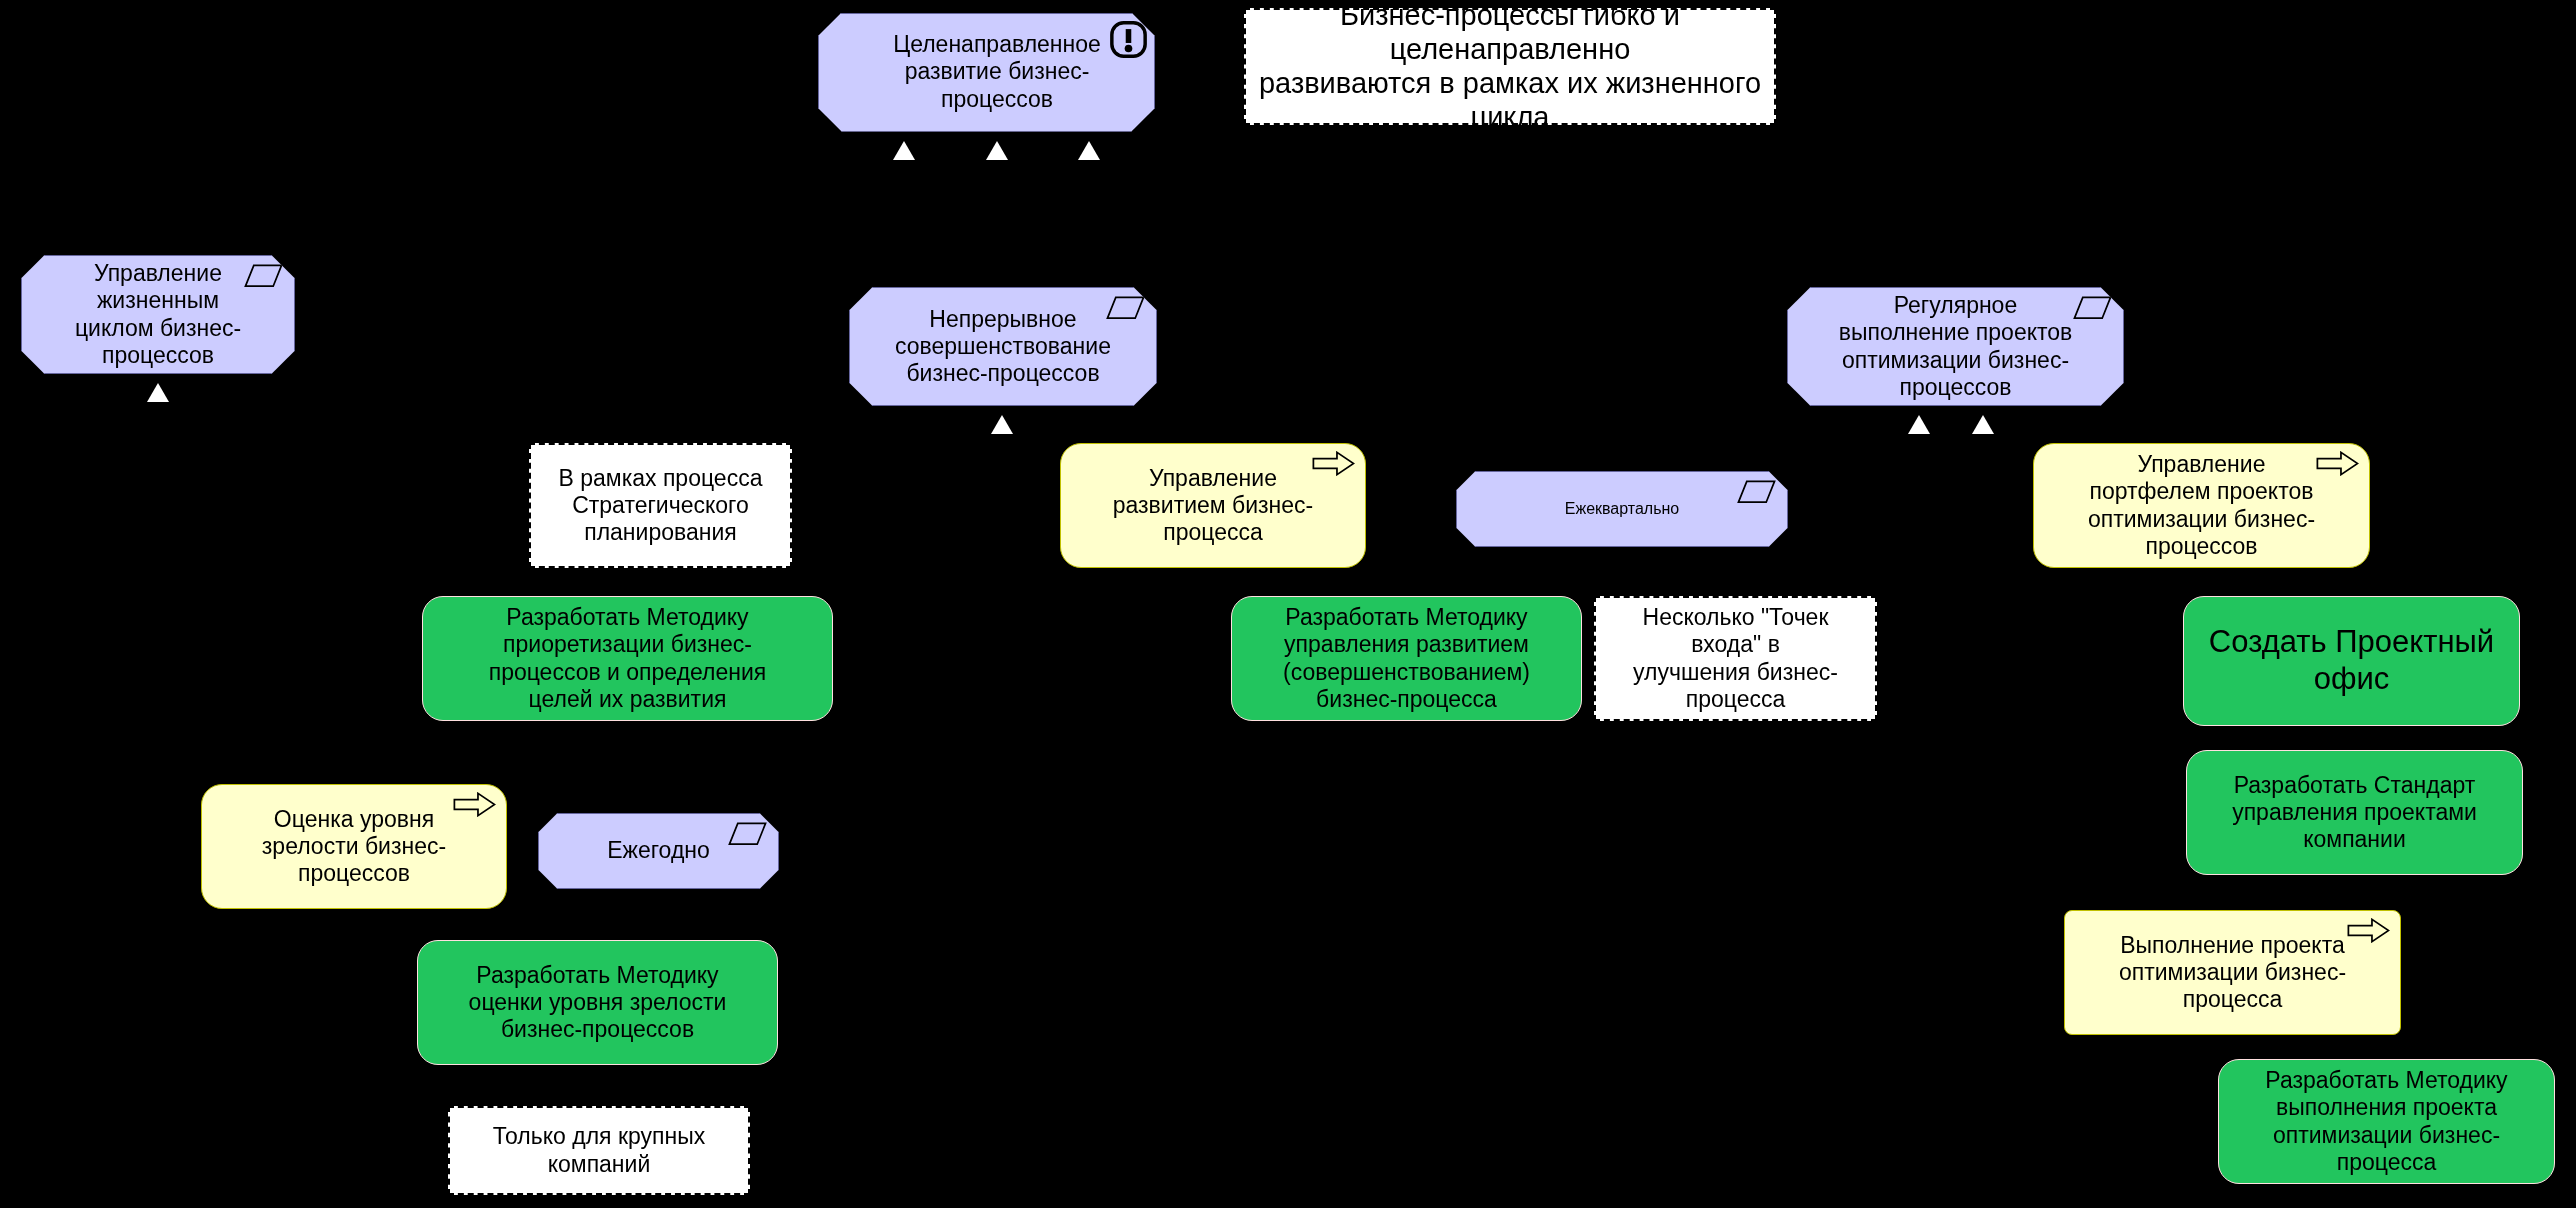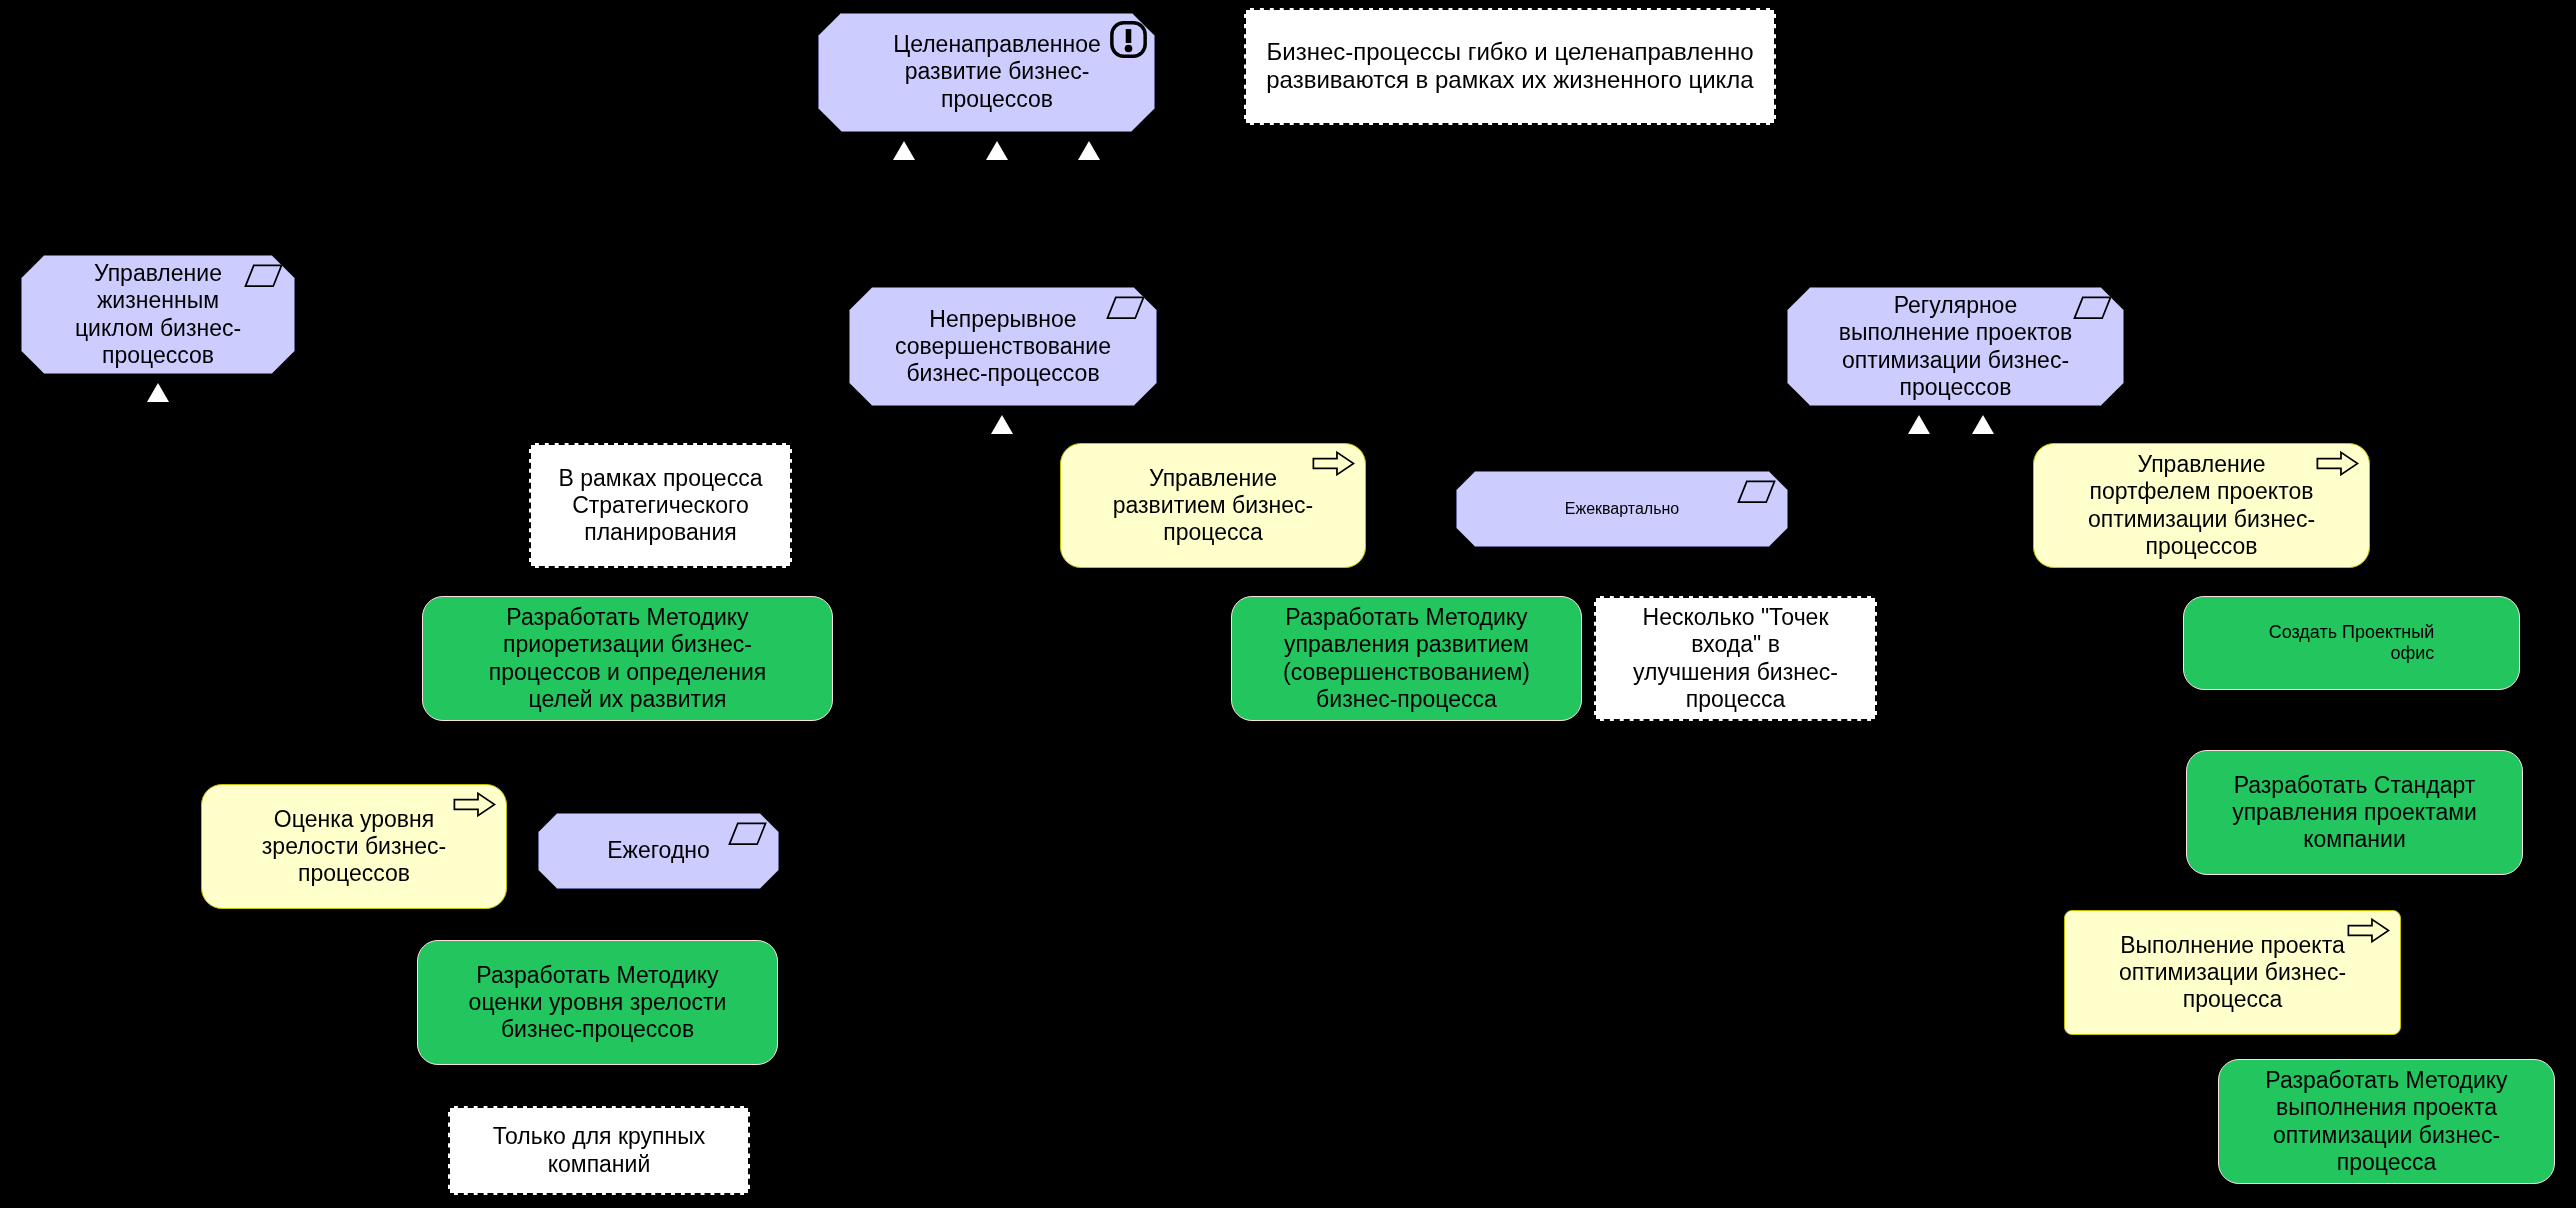--- a/index.html
+++ b/index.html
@@ -112,21 +112,21 @@
     <svg class="corner-icon icon-exclaim" viewBox="0 0 62 62">
       <rect x="7" y="7" width="48" height="48" rx="17" ry="17" fill="none" stroke="#000" stroke-width="5"></rect>
       <rect x="27" y="16" width="8" height="20" fill="#000"></rect>
       <circle cx="31" cy="44" r="5.5" fill="#000"></circle>
     </svg>
   </div>
   <div class="tri" style="left:893px; top:141px;"></div>
   <div class="tri" style="left:986px; top:141px;"></div>
   <div class="tri" style="left:1078px; top:141px;"></div>
 
-  <div class="node note" style="left:1244px; top:7.6px; width:532px; height:117px; font-size:24px;">
+  <div class="node note" style="left:1244px; top:7.6px; width:532px; height:117px; font-size:29px;">
     <span class="node-label">Бизнес-процессы гибко и целенаправленно
 развиваются в рамках их жизненного цикла</span>
   </div>
 
   <div class="node goal" style="left:21px; top:255px; width:274px; height:119px; font-size:23px;">
     <span class="node-label">Управление
 жизненным
 циклом бизнес-
 процессов</span>
     <svg class="corner-icon icon-parallelogram" viewBox="0 0 56 34">
@@ -203,21 +203,21 @@
 (совершенствованием)
 бизнес-процесса</span>
   </div>
 
   <div class="node note" style="left:1594px; top:596px; width:283px; height:125px; font-size:23px;">
     <span class="node-label">Несколько "Точек входа" в
 улучшения бизнес-
 процесса</span>
   </div>
 
-  <div class="node task" style="left:2183px; top:596px; width:337px; height:94px; font-size:18px;text-align:right;">
+  <div class="node task" style="left:2183px; top:596px; width:337px; height:130px; font-size:31px;">
     <span class="node-label">Создать Проектный
 офис</span>
   </div>
 
   <div class="node task" style="left:2186px; top:750px; width:337px; height:125px; font-size:23px;align-items:center;">
     <span class="node-label">Разработать Стандарт
 управления проектами
 компании</span>
   </div>
 

